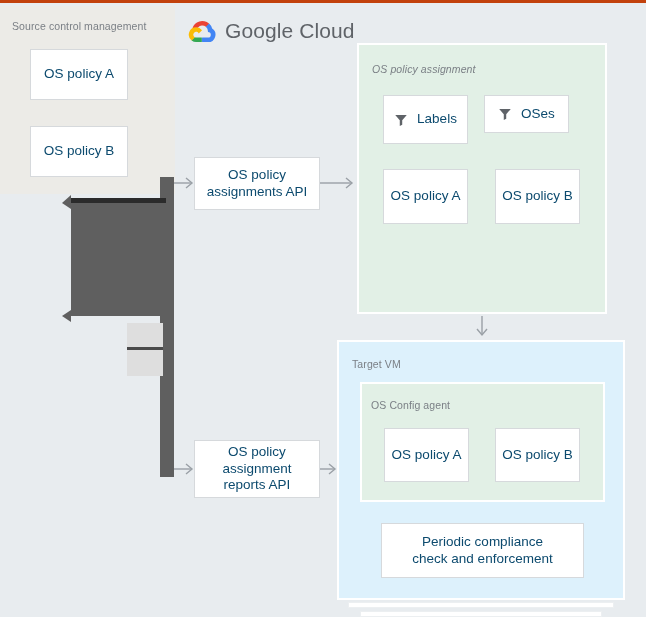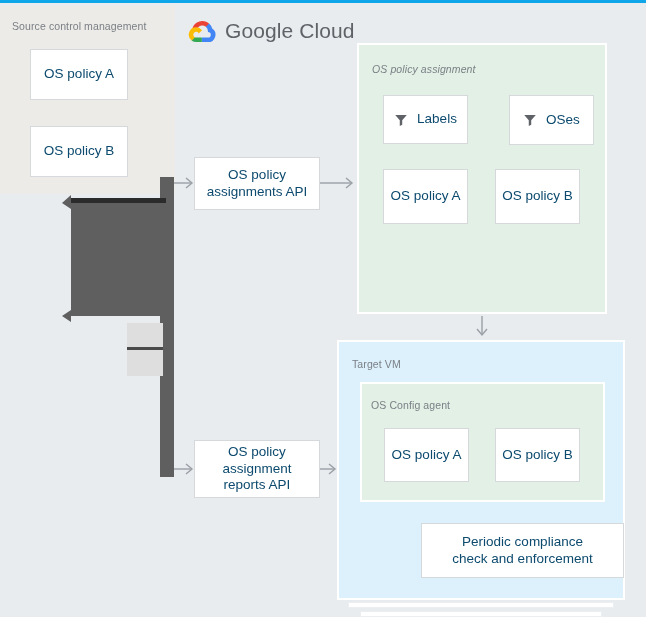--- a/index.html
+++ b/index.html
@@ -10,21 +10,21 @@
   }
   body {
     font-family: "Liberation Sans", sans-serif;
   }
   #canvas {
     position: relative;
     width: 646px;
     height: 617px;
     background: #e8ecef;
     overflow: hidden;
-    border-top: 3px solid #0ea5e9;
+    border-top: 3px solid #c2410c;
     box-sizing: border-box;
   }
 
   
   .box {
     position: absolute;
     background: #ffffff;
     border: 1px solid #d6d9dc;
     box-sizing: border-box;
     display: flex;
@@ -219,21 +219,21 @@
     <span class="icon-row">
       <span class="glyph">
         <svg width="14" height="14" viewBox="0 0 16 16" aria-hidden="true">
           <path d="M1.4 2.2h13.2L9.4 8.3v5.1l-2.8 1.5V8.3z" fill="#5f6368"></path>
         </svg>
       </span>
       <span>Labels</span>
     </span>
   </div>
 
-  <div class="box" style="left:509px; top:92px; width:85px; height:50px;">
+  <div class="box" style="left:484px; top:92px; width:85px; height:38px;">
     <span class="icon-row">
       <span class="glyph">
         <svg width="14" height="14" viewBox="0 0 16 16" aria-hidden="true">
           <path d="M1.4 2.2h13.2L9.4 8.3v5.1l-2.8 1.5V8.3z" fill="#5f6368"></path>
         </svg>
       </span>
       <span>OSes</span>
     </span>
   </div>
 
@@ -255,21 +255,21 @@
   </div>
 
   <div class="box" style="left:384px; top:425px; width:85px; height:54px;">
     <span>OS policy A</span>
   </div>
 
   <div class="box" style="left:495px; top:425px; width:85px; height:54px;">
     <span>OS policy B</span>
   </div>
 
-  <div class="box two-line" style="left:381px; top:520px; width:203px; height:55px;margin-left:40px;">
+  <div class="box two-line" style="left:381px; top:520px; width:203px; height:55px;">
     <span>Periodic compliance
 check and enforcement</span>
   </div>
 
   <div class="vm-shadow" id="vm-shadow-1"></div>
   <div class="vm-shadow" id="vm-shadow-2"></div>
 
 </div>
 
 </body></html>

